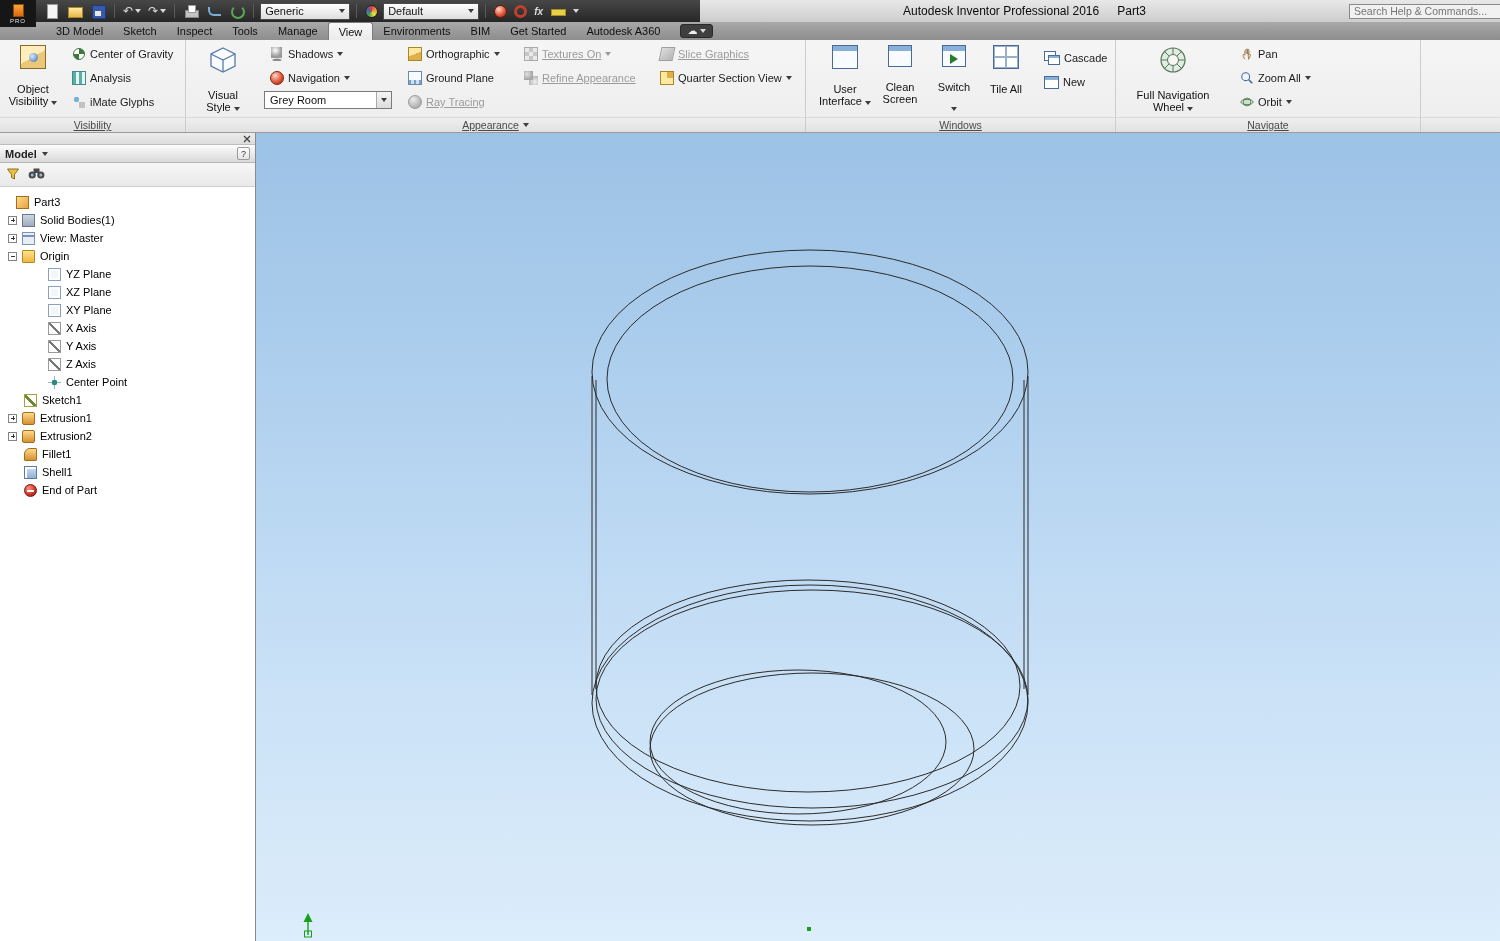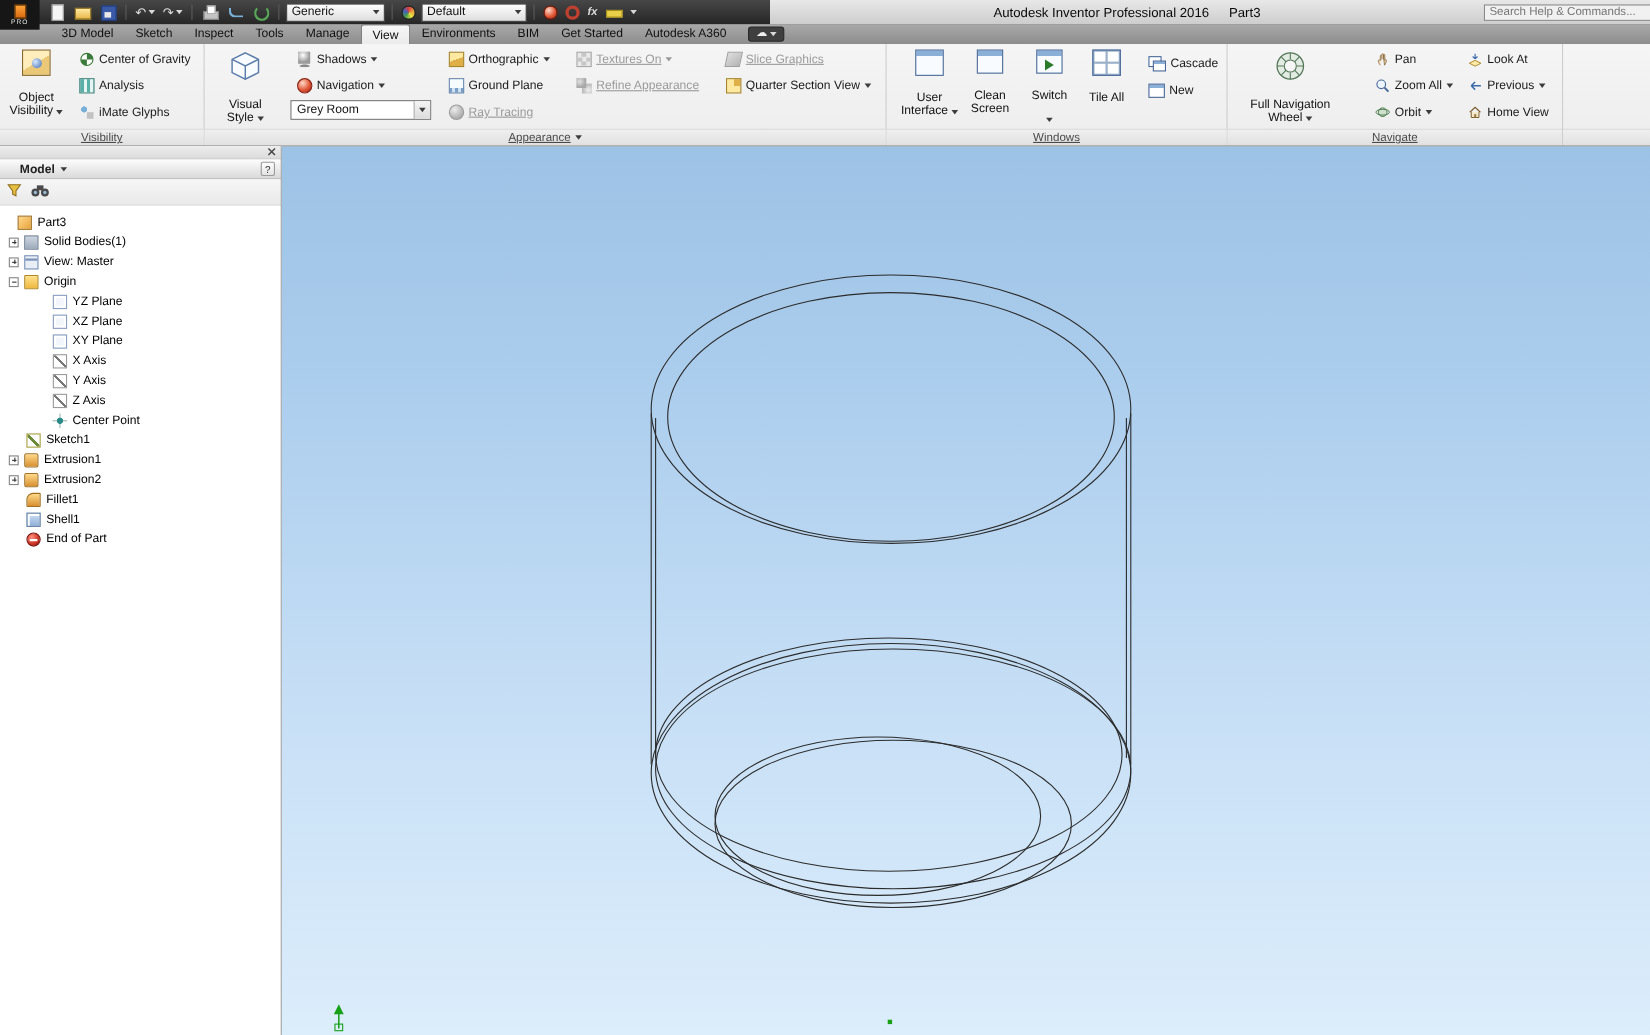--- a/index.html
+++ b/index.html
@@ -83,21 +83,21 @@
 .ic-tile{width:26px;height:24px;border:1px solid #4a6a9a;background:linear-gradient(#fff,#fff) 1px 1px/10px 9px,linear-gradient(#fff,#fff) 13px 1px/10px 9px,linear-gradient(#fff,#fff) 1px 12px/10px 9px,linear-gradient(#fff,#fff) 13px 12px/10px 9px;background-color:#9ab0c8;background-repeat:no-repeat;flex:none;}
 .ic-cascade{width:16px;height:14px;position:relative;flex:none;}
 .ic-cascade::before{content:"";position:absolute;left:0;top:0;width:10px;height:8px;border:1px solid #4a6a9a;background:#fff;}
 .ic-cascade::after{content:"";position:absolute;left:4px;top:4px;width:10px;height:8px;border:1px solid #4a6a9a;background:linear-gradient(#8ab0d8 0 2px,#fff 2px);}
 .ic-newwin{width:15px;height:13px;border:1px solid #4a6a9a;background:linear-gradient(#8ab0d8 0 3px,#fff 3px);flex:none;}
 
 
 #browser{position:absolute;left:0;top:133px;width:256px;bottom:0;background:#fff;border-right:1px solid #8a8a8a;display:flex;flex-direction:column;z-index:2;}
 #browser-grip{height:12px;background:linear-gradient(#ececec,#dcdcdc);border-bottom:1px solid #bdbdbd;display:flex;justify-content:flex-end;align-items:center;padding-right:4px;}
 #browser-titlebar{height:18px;background:linear-gradient(#fdfdfd,#d9d9d9);border-bottom:1px solid #b5b5b5;display:flex;align-items:center;padding:0 5px;gap:5px;}
-#browser-titlebar .btitle{font-weight:bold;color:#222;margin-left:13px;}
+#browser-titlebar .btitle{font-weight:bold;color:#222;}
 #browser-titlebar .spacerflex{flex:1;}
 .helpbox{width:13px;height:13px;border:1px solid #9a9a9a;background:linear-gradient(#fff,#e4e4e4);display:flex;align-items:center;justify-content:center;font-size:9px;color:#333;border-radius:2px;}
 #browser-toolbar{height:24px;background:linear-gradient(#f6f6f6,#e9e9e9);border-bottom:1px solid #cfcfcf;display:flex;align-items:center;gap:8px;padding:0 6px;}
 #tree{flex:1;overflow:hidden;padding-top:6px;background:#fff;}
 .trow{display:flex;align-items:center;height:18px;white-space:nowrap;color:#000;}
 .trow.lvl0{padding-left:16px;}
 .trow.lvl1{padding-left:8px;}
 .trow.lvl2{padding-left:48px;}
 .exp{width:9px;height:9px;border:1px solid #848484;background:#fff;position:relative;margin-right:5px;flex:none;}
 .exp::before{content:"";position:absolute;left:1.5px;right:1.5px;top:3.5px;height:1px;background:#333;}
@@ -363,21 +363,21 @@
 
     <div class="rgroup" style="left:1116px;width:305px">
       <div class="bigbtn" style="left:8px;top:1px;width:98px;height:74px">
         <svg width="30" height="30" viewBox="0 0 30 30">
           <circle cx="15" cy="15" r="12" fill="#e2ece2" stroke="#56775a" stroke-width="1.2"></circle>
           <circle cx="15" cy="15" r="5.5" fill="#f6f6f6" stroke="#56775a"></circle>
           <path d="M15 3v6 M15 21v6 M3 15h6 M21 15h6 M7 7l4.2 4.2 M23 7l-4.2 4.2 M7 23l4.2-4.2 M23 23l-4.2-4.2" stroke="#56775a" fill="none"></path>
         </svg>
         <span class="lblwrap"><span>Full Navigation Wheel</span> <span class="dd"></span></span>
       </div>
-      <div class="vstack" style="position:absolute;left:128px;top:3px">
+      <div class="vstack" style="position:absolute;left:118px;top:3px">
         <div class="rbtn">
           <svg class="svg14" viewBox="0 0 16 16">
               <path d="M5.5 14 C4 12 3 10 3.5 9 c.5-.8 1.5-.5 2 .3 V4.5 c0-1.2 1.6-1.2 1.6 0 V8 m0-4.5 V3 c0-1.2 1.6-1.2 1.6 0 v5 m0-4.5 c0-1.1 1.5-1.1 1.5 0 V9 c.8-1 2-.8 1.7.5 -.4 1.8-1.2 3.2-2 4.5 Z" fill="#f5e3c8" stroke="#8a6a3a" stroke-width="0.9"></path>
             </svg>
           <span>Pan</span>
         </div>
         <div class="rbtn">
           <svg class="svg14" viewBox="0 0 16 16">
               <circle cx="6.5" cy="6.5" r="4.5" fill="#eef4fb" stroke="#4a6a9a" stroke-width="1.2"></circle>
               <line x1="10" y1="10" x2="14" y2="14" stroke="#4a6a9a" stroke-width="2"></line>
@@ -385,44 +385,20 @@
           <span>Zoom All</span>
           <span class="dd"></span>
         </div>
         <div class="rbtn">
           <svg class="svg14" viewBox="0 0 16 16">
               <circle cx="8" cy="8" r="4.5" fill="#cfe0cf" stroke="#4a7a4a"></circle>
               <ellipse cx="8" cy="8" rx="7" ry="3" fill="none" stroke="#4a7a4a"></ellipse>
             </svg>
           <span>Orbit</span>
           <span class="dd"></span>
-        </div>
-      </div>
-      <div class="vstack" style="position:absolute;left:212px;top:3px">
-        <div class="rbtn">
-          <svg class="svg14" viewBox="0 0 16 16">
-              <path d="M2 12 L8 9 L14 12 L8 15 Z" fill="#ffeaa8" stroke="#a8862a"></path>
-              <path d="M8 2 v5.5 M8 7.5 l-2.5-2.5 M8 7.5 l2.5-2.5" stroke="#3a6aaa" fill="none" stroke-width="1.2"></path>
-            </svg>
-          <span>Look At</span>
-        </div>
-        <div class="rbtn">
-          <svg class="svg14" viewBox="0 0 16 16">
-              <path d="M14 8 H4 M4 8 l4-4 M4 8 l4 4" stroke="#3a6aaa" fill="none" stroke-width="1.6"></path>
-            </svg>
-          <span>Previous</span>
-          <span class="dd"></span>
-        </div>
-        <div class="rbtn">
-          <svg class="svg14" viewBox="0 0 16 16">
-              <path d="M2.5 8 L8 3 L13.5 8" fill="none" stroke="#7a5a2a" stroke-width="1.2"></path>
-              <path d="M4 8 v5.5 h8 V8" fill="#f5e9c8" stroke="#7a5a2a"></path>
-              <rect x="7" y="10" width="2.2" height="3.5" fill="#9a7a4a"></rect>
-            </svg>
-          <span>Home View</span>
         </div>
       </div>
       <div class="glabel">
         <span>Navigate</span>
       </div>
     </div>
 
     <div class="glabel-strip"></div>
   </div>
 

